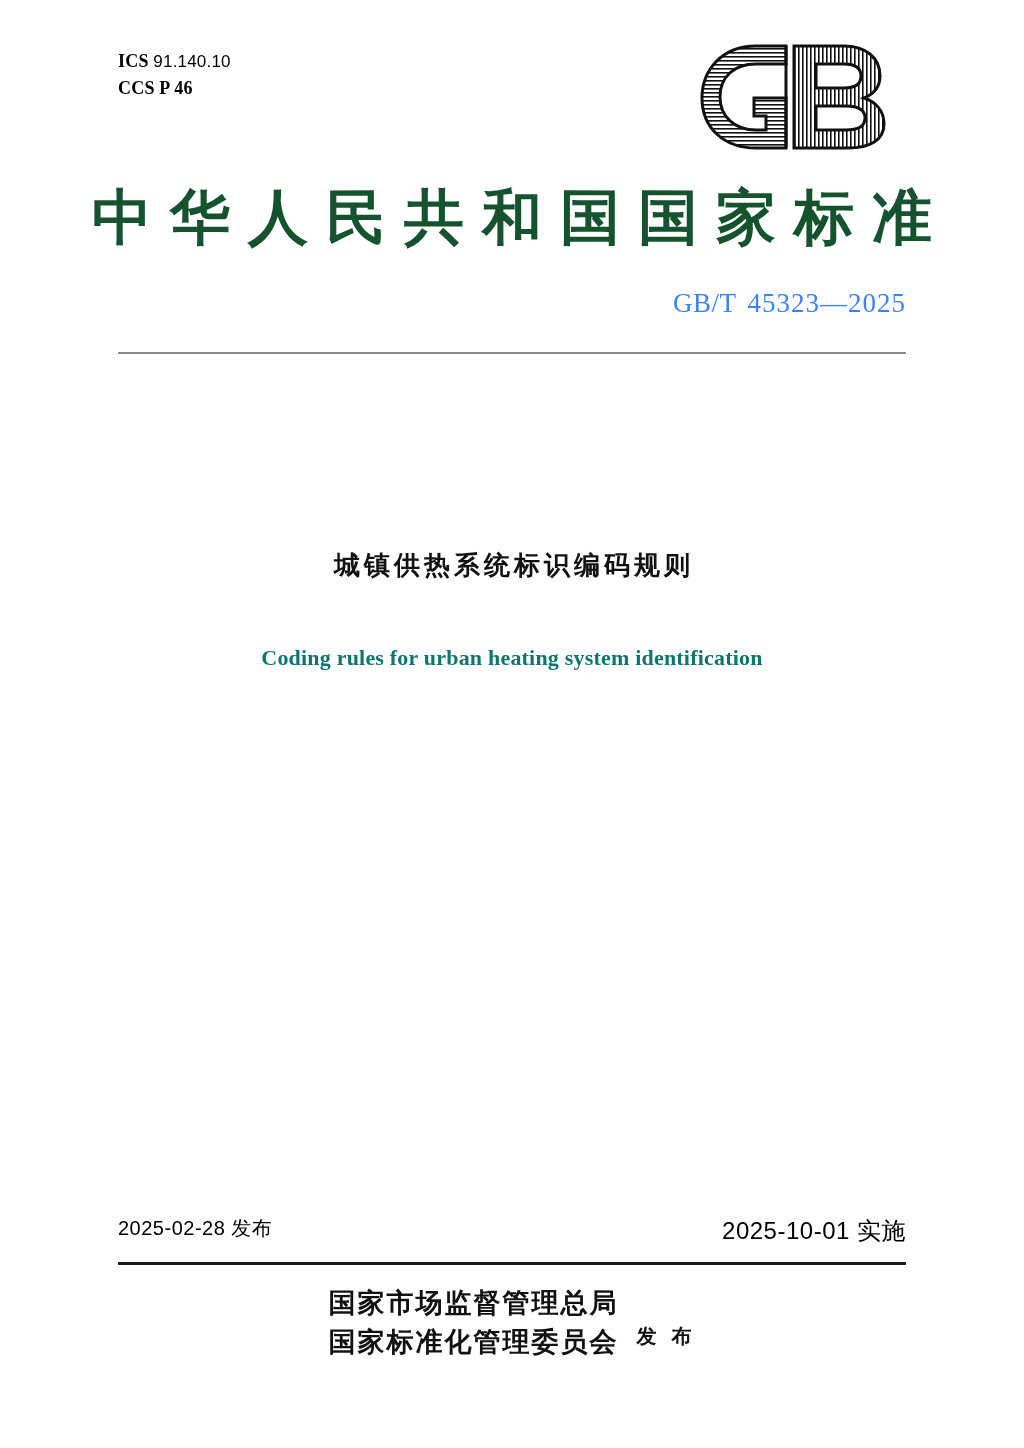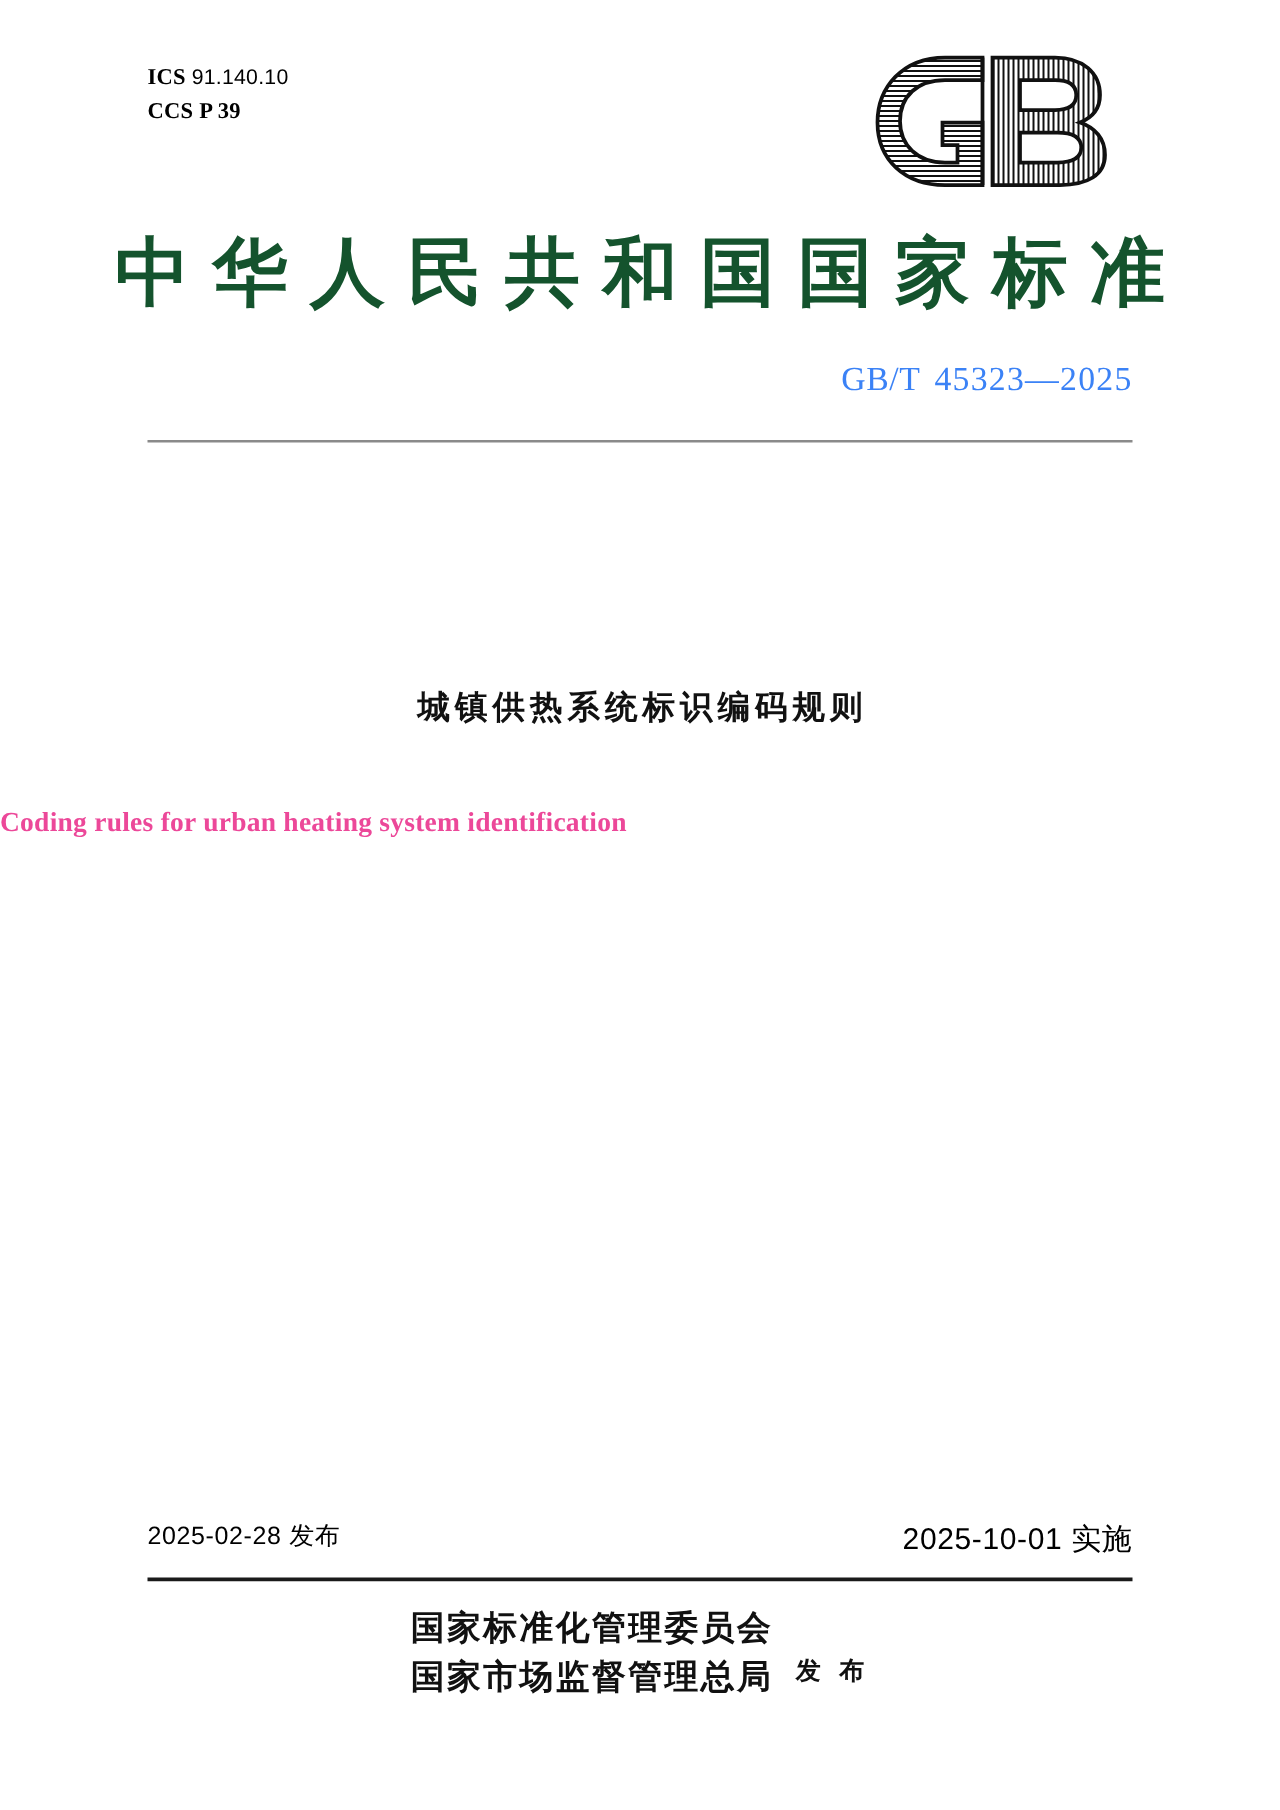--- a/index.html
+++ b/index.html
@@ -99,26 +99,26 @@
     font-size: 26px;
     letter-spacing: 4px;
     text-indent: 4px;
     color: #111;
   }
   .doc-title-en {
     position: absolute;
     left: 0;
     right: 0;
     top: 645px;
-    text-align: left;
+    text-align: center;
     font-family: "Liberation Serif", serif;
     font-weight: bold;
     font-size: 22px;
     letter-spacing: 0.2px;
-    color: #ec4899;
+    color: #0f766e;
   }
 
   
   .issue-date {
     position: absolute;
     left: 118px;
     top: 1215px;
     font-family: "Liberation Sans", sans-serif;
     font-size: 20px;
     letter-spacing: 0.5px;
@@ -176,21 +176,21 @@
 
 <div class="page">
 
   <div class="ics-block">
     <div class="line">
       <span>ICS</span>
       <span class="num">91.140.10</span>
     </div>
     <div class="line">
       <span>CCS</span>
-      <span>P 39</span>
+      <span>P 46</span>
     </div>
   </div>
 
   <div class="gb-logo">
     <svg viewBox="0 0 212 120" width="212" height="120" aria-hidden="true">
       <defs>
         <pattern id="hatch" width="4" height="4" patternUnits="userSpaceOnUse" patternTransform="rotate(0)">
           <rect width="4" height="4" fill="#ffffff"></rect>
           <rect width="4" height="1.6" fill="#111111"></rect>
         </pattern>
@@ -227,19 +227,19 @@
   <div class="doc-title-cn">城镇供热系统标识编码规则</div>
   <div class="doc-title-en">Coding rules for urban heating system identification</div>
 
   <div class="issue-date">2025-02-28 发布</div>
   <div class="effective-date">2025-10-01 实施</div>
 
   <div class="rule-bottom"></div>
 
   <div class="publisher">
     <div class="publisher-names">
+      <div>国家市场监督管理总局</div>
       <div>国家标准化管理委员会</div>
-      <div>国家市场监督管理总局</div>
     </div>
     <div class="publisher-action">发 布</div>
   </div>
 
 </div>
 
 </body></html>

